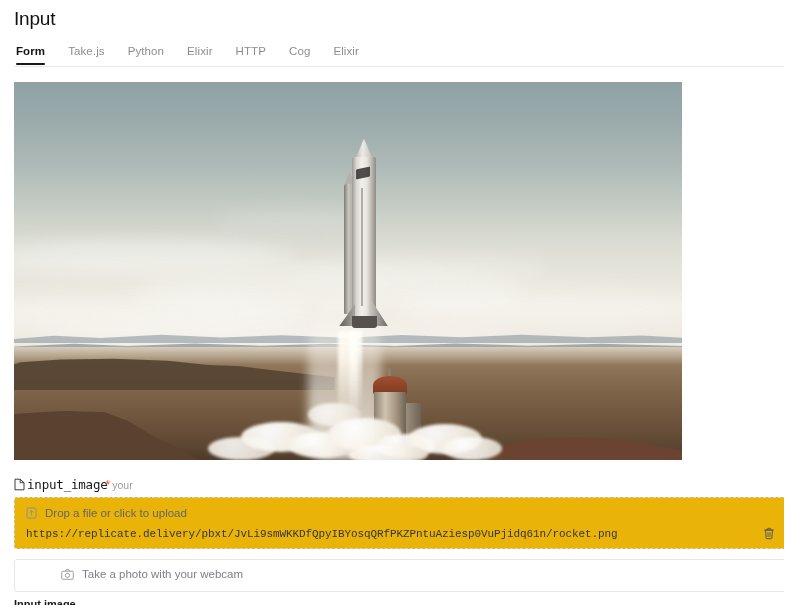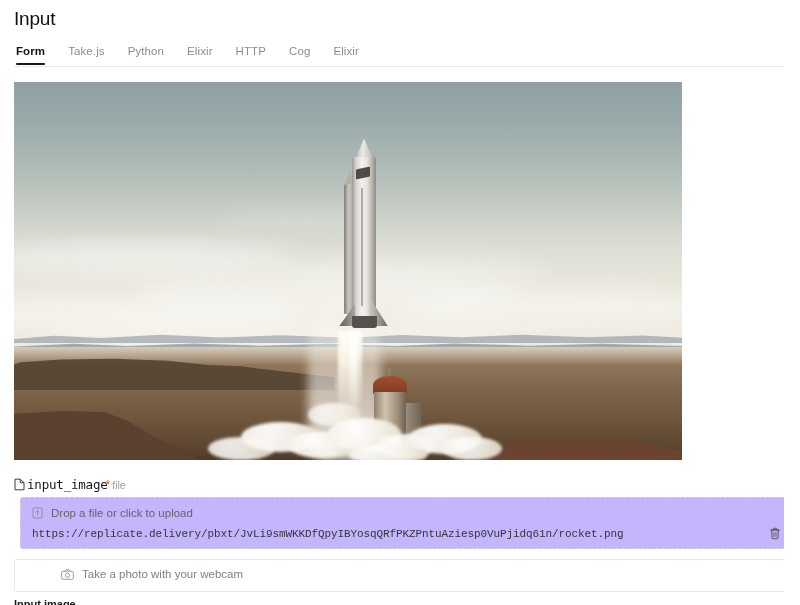--- a/index.html
+++ b/index.html
@@ -352,27 +352,27 @@
     font-size: 12.5px;
     color: #17181c;
     letter-spacing: -0.2px;
   }
   .label-req { color: #e8502a; font-size: 12px; margin-left: -4px; }
   .label-type { font-size: 10.5px; color: #9a9ca2; }
 
   
   .upload-box {
     position: absolute;
-    left: 20px;
+    left: 14px;
     top: 497px;
     width: 772px;
     height: 52px;
     border: 1px dashed #d3d5d8;
     border-radius: 3px;
-    background: #c4b5fd;
+    background: #eab308;
   }
   .upload-row {
     position: absolute;
     left: 11px;
     top: 9px;
     display: flex;
     align-items: center;
     gap: 8px;
     font-size: 11.5px;
     color: #62656b;
@@ -504,21 +504,21 @@
 
   <div class="field-label">
     <span class="ico">
       <svg width="11" height="13" viewBox="0 0 11 13" fill="none">
         <path d="M1 1.2h5.2L10 4.7v7.1H1z" stroke="#3a3c41" stroke-width="1" fill="none"></path>
         <path d="M6.2 1.2v3.5H10" stroke="#3a3c41" stroke-width="1" fill="none"></path>
       </svg>
     </span>
     <span class="label-name">input_image</span>
     <span class="label-req">*</span>
-    <span class="label-type">file</span>
+    <span class="label-type">your</span>
   </div>
 
   <div class="upload-box">
     <div class="upload-row">
       <span class="ico">
         <svg width="11" height="12" viewBox="0 0 11 12" fill="none">
           <rect x="1" y="1" width="9" height="10" rx="1" stroke="#8d9097" stroke-width="1"></rect>
           <path d="M5.5 3.6v4.3M3.9 5.2l1.6-1.6 1.6 1.6" stroke="#8d9097" stroke-width="0.9" stroke-linecap="round" stroke-linejoin="round"></path>
         </svg>
       </span>

